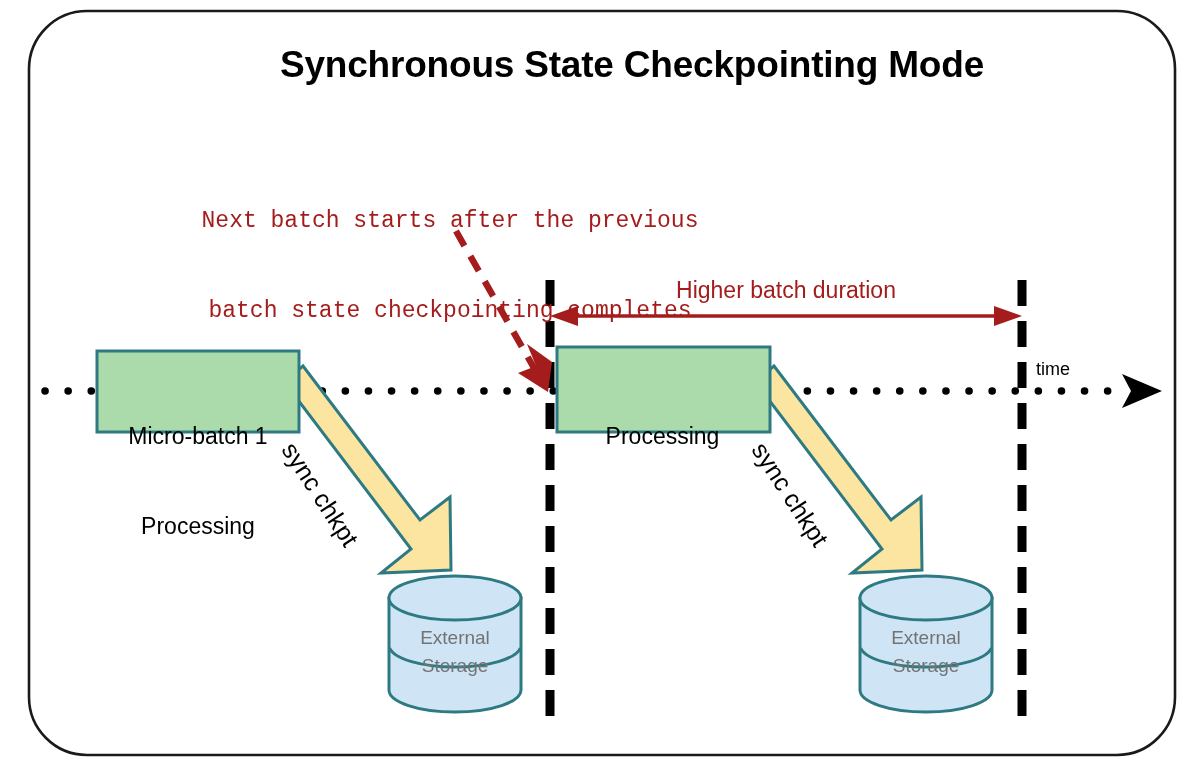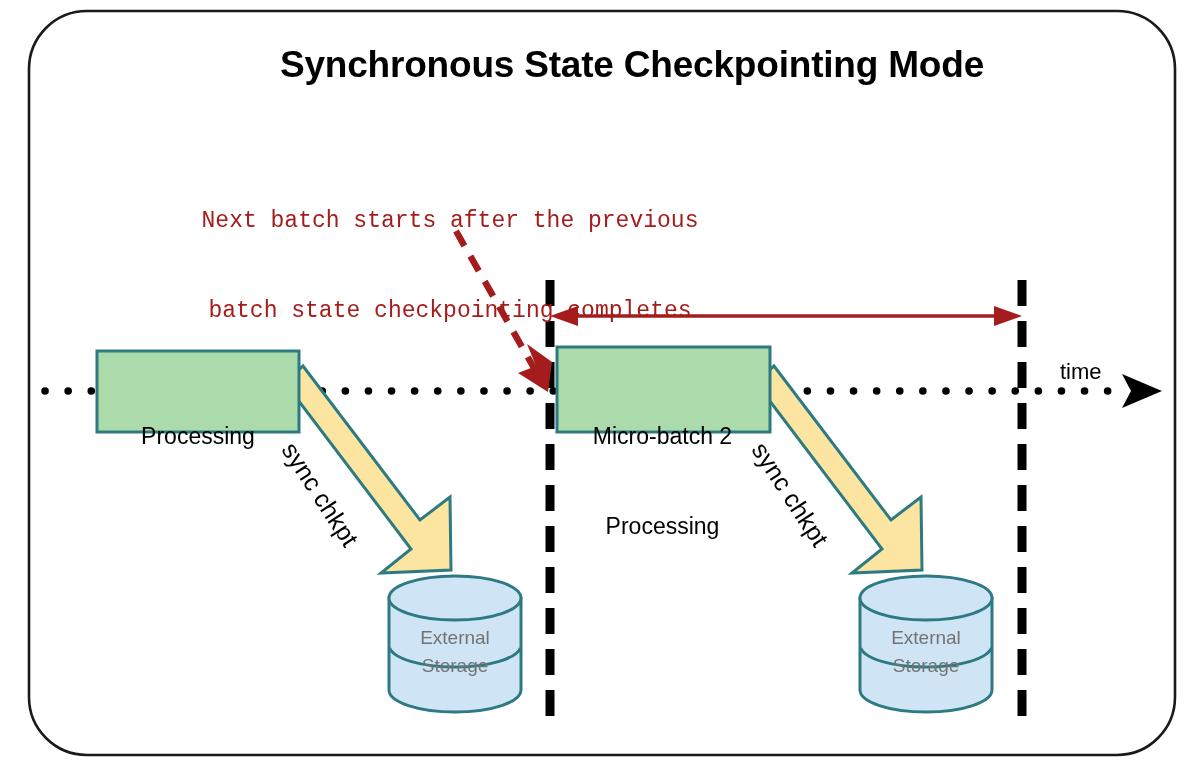--- a/index.html
+++ b/index.html
@@ -77,23 +77,23 @@
     font-size: 19px;
     text-align: center;
     color: #737373;
     line-height: 28px;
   }
   #storage1-upper { left: 395px; top: 624px; width: 120px; }
   #storage1-lower { left: 395px; top: 652px; width: 120px; }
   #storage2-upper { left: 866px; top: 624px; width: 120px; }
   #storage2-lower { left: 866px; top: 652px; width: 120px; }
   #time-label {
-    left: 1060px;
+    left: 1036px;
     top: 359px;
-    font-size: 22px;
+    font-size: 18px;
   }
   .chkpt-label {
     position: absolute;
     font-size: 25px;
     color: #000000;
     white-space: pre;
     transform-origin: 0 0;
   }
   #chkpt1-label {
     left: 300px;
@@ -150,27 +150,28 @@
     </g>
   </svg>
 
   <div class="txt" id="diagram-title">Synchronous State Checkpointing Mode</div>
 
   <div class="txt note-red" id="annotation-note">
     <div>Next batch starts after the previous</div>
     <div>batch state checkpointing completes</div>
   </div>
 
+  <div class="txt" id="duration-label">Higher batch duration</div>
 
   <div class="txt batch-label" id="batch1-label">
+    <div>Micro-batch 1</div>
     <div>Processing</div>
   </div>
 
   <div class="txt batch-label" id="batch2-label">
-    <div>Micro-batch 2</div>
     <div>Processing</div>
   </div>
 
   <div class="chkpt-label" id="chkpt1-label">sync chkpt</div>
 
   <div class="chkpt-label" id="chkpt2-label">sync chkpt</div>
 
   <div class="txt store-label" id="storage1-upper">External</div>
   <div class="txt store-label" id="storage1-lower">Storage</div>
 

